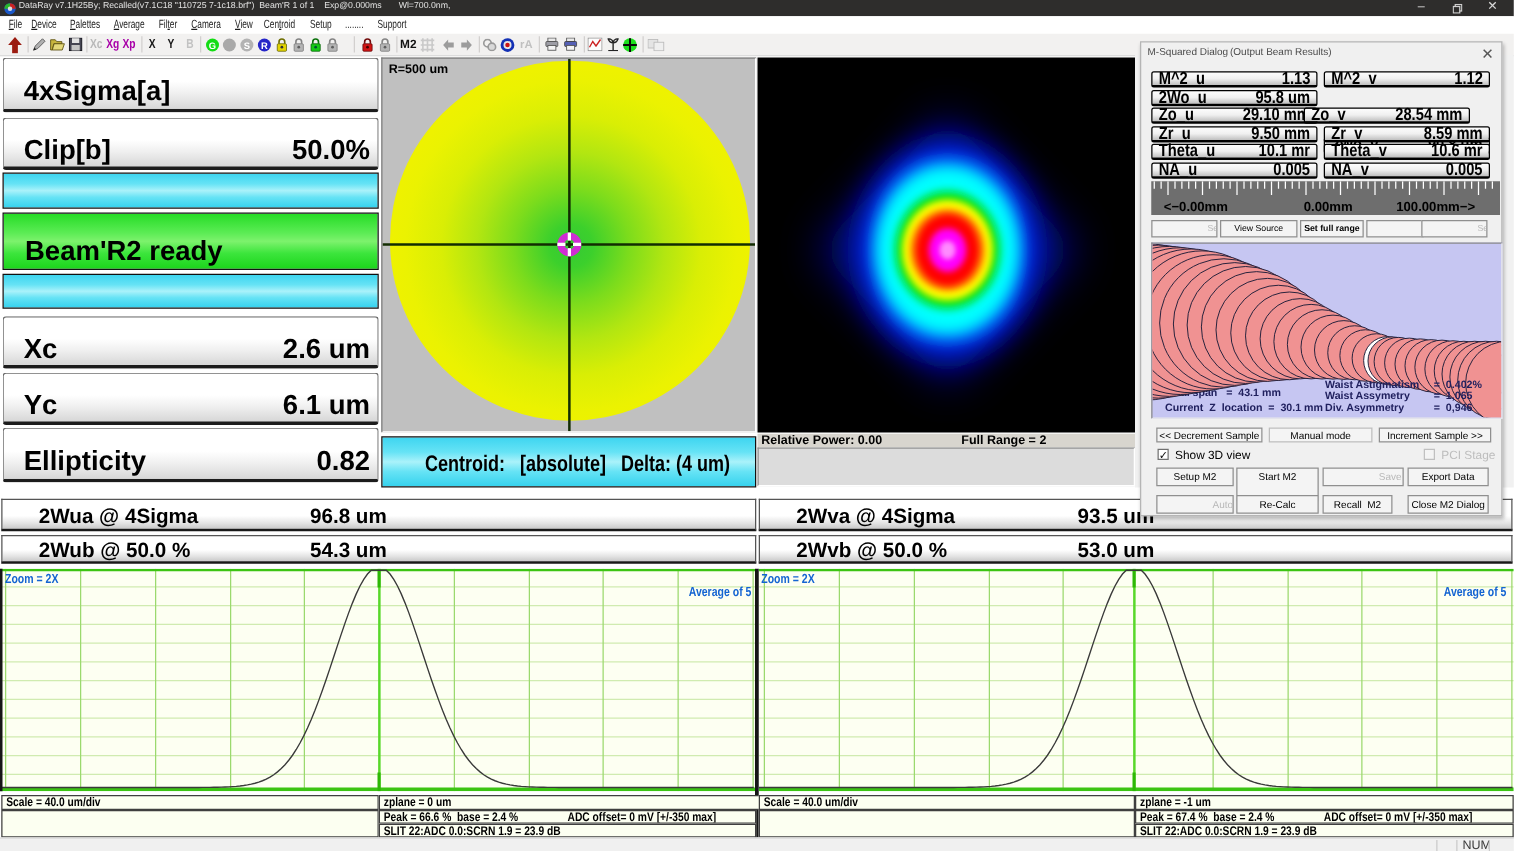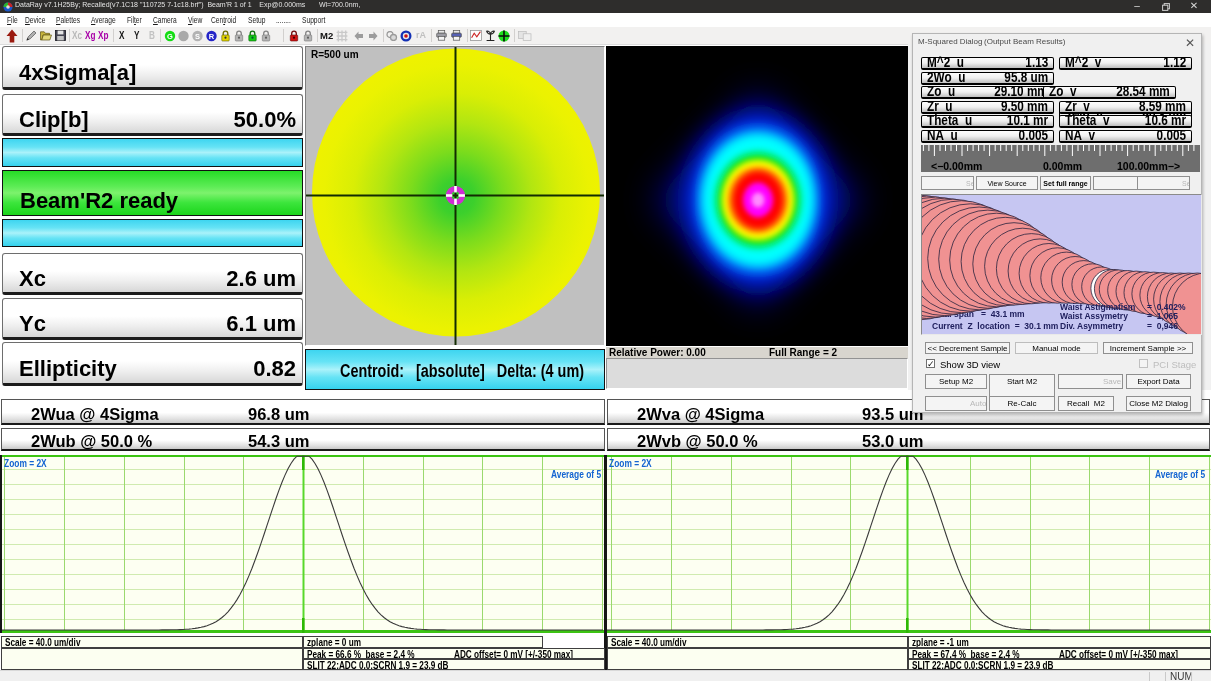--- a/index.html
+++ b/index.html
@@ -375,21 +375,21 @@
 <polyline points="0,175.0 3,175.0 6,175.0 9,175.0 12,175.0 15,175.0 18,175.0 21,175.0 24,175.0 27,175.0 30,175.0 33,175.0 36,175.0 39,175.0 42,175.0 45,175.0 48,175.0 51,175.0 54,175.0 57,175.0 60,175.0 63,175.0 66,175.0 69,175.0 72,175.0 75,175.0 78,175.0 81,175.0 84,175.0 87,175.0 90,175.0 93,175.0 96,175.0 99,175.0 102,175.0 105,175.0 108,175.0 111,175.0 114,175.0 117,175.0 120,175.0 123,175.0 126,175.0 129,175.0 132,175.0 135,175.0 138,175.0 141,175.0 144,175.0 147,175.0 150,175.0 153,175.0 156,175.0 159,174.9 162,174.9 165,174.9 168,174.8 171,174.8 174,174.7 177,174.6 180,174.5 183,174.3 186,174.1 189,173.8 192,173.4 195,172.9 198,172.3 201,171.6 204,170.7 207,169.6 210,168.3 213,166.7 216,164.8 219,162.5 222,159.8 225,156.8 228,153.2 231,149.2 234,144.6 237,139.4 240,133.7 243,127.4 246,120.6 249,113.2 252,105.3 255,97.0 258,88.4 261,79.5 264,70.4 267,61.3 270,52.3 273,43.5 276,35.1 279,27.3 282,20.1 285,13.8 288,8.5 291,4.2 294,1.2 297,1.2 300,1.2 303,1.2 306,1.2 309,4.2 312,8.5 315,13.8 318,20.1 321,27.3 324,35.1 327,43.5 330,52.3 333,61.3 336,70.4 339,79.5 342,88.4 345,97.0 348,105.3 351,113.2 354,120.6 357,127.4 360,133.7 363,139.4 366,144.6 369,149.2 372,153.2 375,156.8 378,159.8 381,162.5 384,164.8 387,166.7 390,168.3 393,169.6 396,170.7 399,171.6 402,172.3 405,172.9 408,173.4 411,173.8 414,174.1 417,174.3 420,174.5 423,174.6 426,174.7 429,174.8 432,174.8 435,174.9 438,174.9 441,174.9 444,175.0 447,175.0 450,175.0 453,175.0 456,175.0 459,175.0 462,175.0 465,175.0 468,175.0 471,175.0 474,175.0 477,175.0 480,175.0 483,175.0 486,175.0 489,175.0 492,175.0 495,175.0 498,175.0 501,175.0 504,175.0 507,175.0 510,175.0 513,175.0 516,175.0 519,175.0 522,175.0 525,175.0 528,175.0 531,175.0 534,175.0 537,175.0 540,175.0 543,175.0 546,175.0 549,175.0 552,175.0 555,175.0 558,175.0 561,175.0 564,175.0 567,175.0 570,175.0 573,175.0 576,175.0 579,175.0 582,175.0 585,175.0 588,175.0 591,175.0 594,175.0 597,175.0 600,175.0 603,175.0" fill="none" stroke="#3a3a3a" stroke-width="1.1"></polyline>
 </svg><span style="position:absolute;left:2px;top:2px;color:#1464d2;font-weight:bold;font-size:10.5px;transform:scaleX(0.8);transform-origin:0 50%;white-space:nowrap;">Zoom = 2X</span><span style="position:absolute;left:548px;top:13px;color:#1464d2;font-weight:bold;font-size:10.5px;transform:scaleX(0.8);transform-origin:0 50%;white-space:nowrap;">Average of 5</span></div>
 <div class="abs" style="left:604px;top:455px;width:3px;height:215px;background:#161616;"></div>
 <div class="abs" style="left:0px;top:455px;width:2px;height:178px;background:#161616;"></div>
 
 <div class="abs gcell" style="left:1px;top:648px;width:302px;height:22px;"></div>
 <div class="abs gcell" style="left:607px;top:648px;width:301px;height:22px;"></div>
 <div class="abs gcell" style="left:1px;top:636px;width:302px;height:12px;">
     <span>Scale = 40.0 um/div</span>
   </div>
-<div class="abs gcell" style="left:303px;top:636px;width:240px;height:12px;">
+<div class="abs gcell" style="left:303px;top:636px;width:318px;height:12px;">
     <span>zplane = 0 um</span>
   </div>
 <div class="abs gcell" style="left:303px;top:648px;width:302px;height:11px;">
     <span>Peak = 66.6 %&nbsp; base = 2.4 %</span>
     <span style="left:150px;">ADC offset= 0 mV [+/-350 max]</span>
   </div>
 <div class="abs gcell" style="left:303px;top:659px;width:302px;height:11px;">
     <span>SLIT 22:ADC 0.0:SCRN 1.9 = 23.9 dB</span>
   </div>
 <div class="abs gcell" style="left:607px;top:636px;width:301px;height:12px;">

